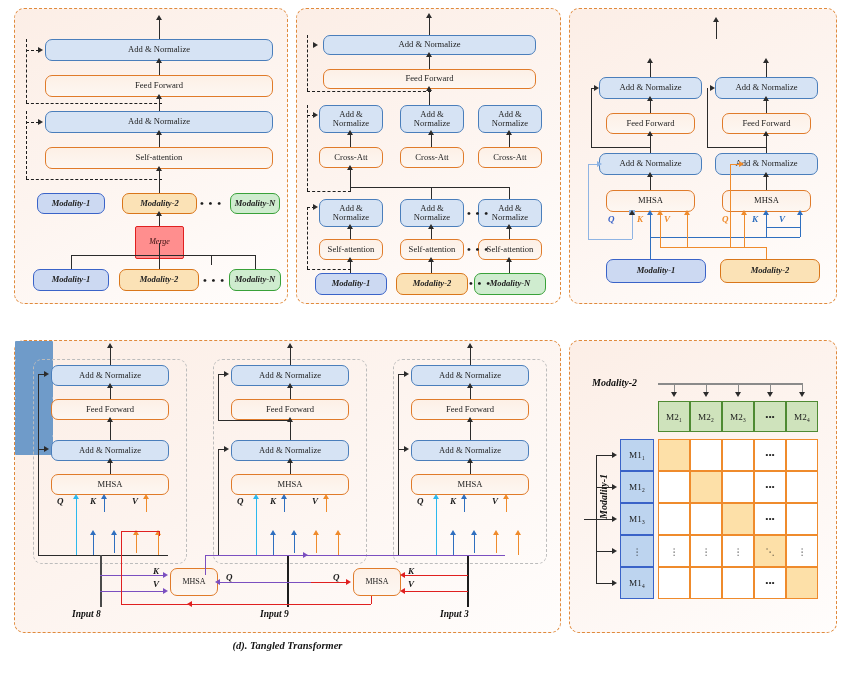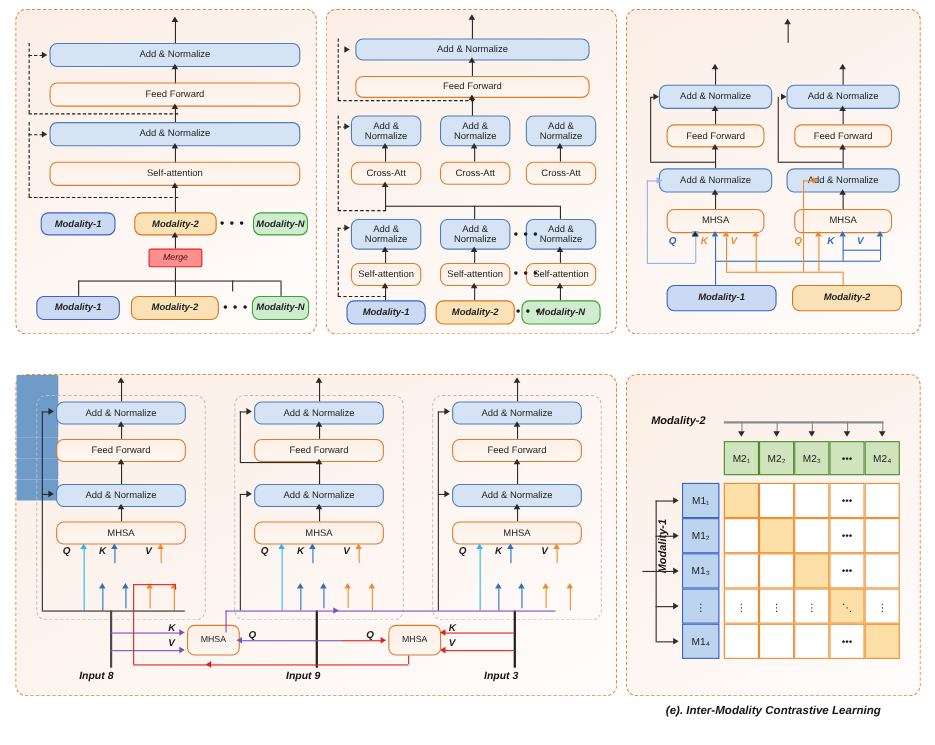--- a/index.html
+++ b/index.html
@@ -1,17 +1,17 @@
 <!DOCTYPE html>
 <html><head>
 <meta charset="utf-8">
 <style>
   html,body{margin:0;padding:0;background:#ffffff;}
   body{width:850px;height:677px;font-family:"Liberation Sans",sans-serif;overflow:hidden;}
-  #root{position:relative;width:850px;height:677px;}
+  #root{position:relative;width:850px;height:677px;font-family:Liberation Serif, serif;}
 
   
   .panel{
     position:absolute;
     border:1.6px dashed #e08a3c;
     border-radius:10px;
     background:linear-gradient(150deg,#fceee6 0%,#fdf4ef 45%,#fffdfc 100%);
     box-sizing:border-box;
   }
   .panel-inner{position:absolute;inset:0;}
@@ -144,21 +144,21 @@
     <div class="dots" style="left:185px;top:188px;"><span>• • •</span></div>
     <div class="node modn" style="left:215px;top:184px;width:50px;height:21px;">
           <span>Modality-N</span>
         </div>
 
     <div class="ln v" style="left:144px;top:160px;height:24px;"></div>
     <div class="tri up" style="left:140.7px;top:157px;"></div>
 
     <div class="ln v" style="left:144px;top:205px;height:12px;"></div>
     <div class="tri up" style="left:140.7px;top:202px;"></div>
-    <div class="node merge" style="left:120px;top:217px;width:49px;height:17px;">
+    <div class="node merge" style="left:120px;top:217px;width:49px;height:33px;">
           <span>Merge</span>
         </div>
 
     <div class="ln v" style="left:144px;top:234px;height:12px;"></div>
     <div class="ln h" style="left:56px;top:246px;width:184px;"></div>
     <div class="ln v" style="left:56px;top:246px;height:14px;"></div>
     <div class="ln v" style="left:144px;top:246px;height:14px;"></div>
     <div class="ln v" style="left:196px;top:246px;height:10px;"></div>
     <div class="ln v" style="left:240px;top:246px;height:14px;"></div>
 
@@ -590,20 +590,21 @@
 
     <div class="ln v c-red" style="left:106px;top:190px;height:73px;"></div>
     <div class="ln h c-red" style="left:106px;top:263px;width:250px;"></div>
     <div class="ln v c-red" style="left:356px;top:255px;height:8px;"></div>
     <div class="tri left c-red" style="left:172px;top:259.5px;"></div>
     <div class="ln h c-red" style="left:106px;top:190px;width:38px;"></div>
     <div class="ln v c-red" style="left:144px;top:190px;height:5px;"></div>
 
   </div>
 </div>
+<div class="caption" style="left:14px;top:640px;width:547px;"><span>(d).  Tangled Transformer</span></div>
 
 <div class="panel" style="left:569px;top:340px;width:268px;height:293px;">
   <div class="panel-inner">
 
     <div class="axis-label" style="left:22px;top:36px;"><span>Modality-2</span></div>
     <div class="axis-label vert" style="left:-12px;top:150px;width:90px;text-align:center;"><span>Modality-1</span></div>
 
     <div class="ln h c-gray" style="left:88px;top:42px;width:145px;height:2px;"></div>
     <div class="ln v c-gray" style="left:104px;top:42px;height:11px;"></div>
     <div class="tri down" style="left:100.7px;top:51px;"></div>
@@ -735,15 +736,14 @@
         </div>
     <div class="mcell grid-cell" style="left:184px;top:226px;width:32px;height:32px;">
           <span>•••</span>
         </div>
     <div class="mcell grid-cell on" style="left:216px;top:226px;width:32px;height:32px;">
           <span></span>
         </div>
 
   </div>
 </div>
-<div class="caption" style="left:569px;top:640px;width:268px;"><span>(e). Inter-Modality Contrastive Learning</span></div>
 
 </div>
 
 </body></html>

